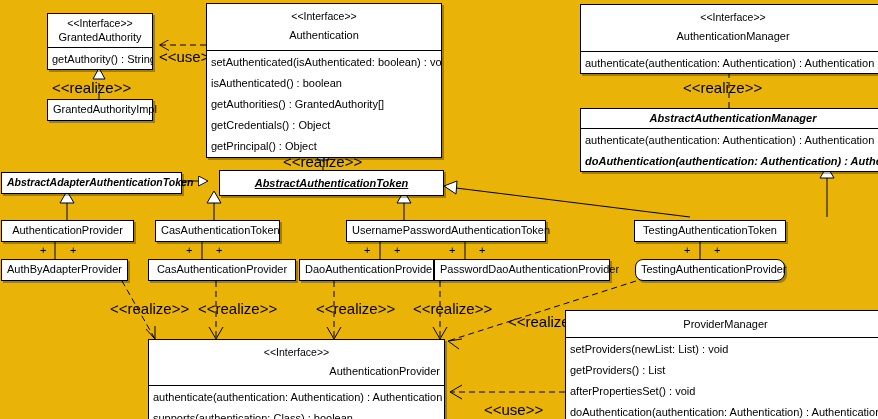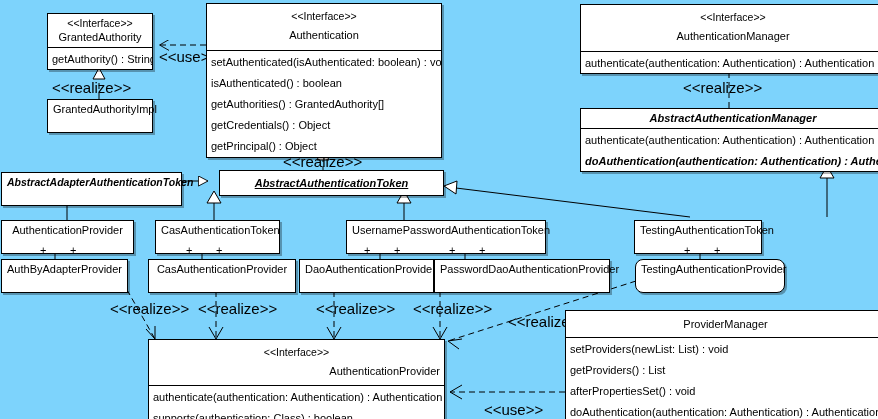--- a/index.html
+++ b/index.html
@@ -4,21 +4,21 @@
 <style>
   html, body {
     margin: 0;
     padding: 0;
     background: #ececec;
   }
   #canvas {
     position: relative;
     width: 878px;
     height: 419px;
-    background: #7dd3fc;
+    background: #eab308;
     overflow: hidden;
     font-family: "Liberation Sans", sans-serif;
   }
   svg.edges {
     position: absolute;
     left: 0; top: 0;
     width: 878px;
     height: 419px;
     pointer-events: none;
   }
@@ -34,21 +34,21 @@
     padding: 2px 4px 3px 4px;
     text-align: center;
     font-size: 11px;
     line-height: 14px;
     color: #000;
     white-space: nowrap;
   }
   .hdr .stereo { display:block; font-size: 10.5px; }
   .hdr .nm { display:block; }
   .hdr.italic .nm { font-style: italic; font-weight: 600; }
-  .compact .hdr { padding: 2px 5px 16px 5px; }
+  .compact .hdr { padding: 2px 5px 4px 5px; }
   .members {
     border-top: 1px solid #000;
   }
   .member {
     font-size: 11px;
     line-height: 14.2px;
     padding: 3.5px 3px 3.5px 4px;
     white-space: nowrap;
     color: #000;
     overflow: hidden;
@@ -262,21 +262,21 @@
       <span class="nm">CasAuthenticationToken</span>
     </div>
   </div>
 
   <div class="uml compact" style="left:346px; top:220px; width:200px;">
     <div class="hdr">
       <span class="nm">UsernamePasswordAuthenticationToken</span>
     </div>
   </div>
 
-  <div class="uml compact" style="left:634px; top:220px; width:128px;">
+  <div class="uml compact" style="left:634px; top:220px; width:152px;">
     <div class="hdr">
       <span class="nm">TestingAuthenticationToken</span>
     </div>
   </div>
 
   <div class="uml compact" style="left:1px; top:259px; width:127px;">
     <div class="hdr">
       <span class="nm">AuthByAdapterProvider</span>
     </div>
   </div>

